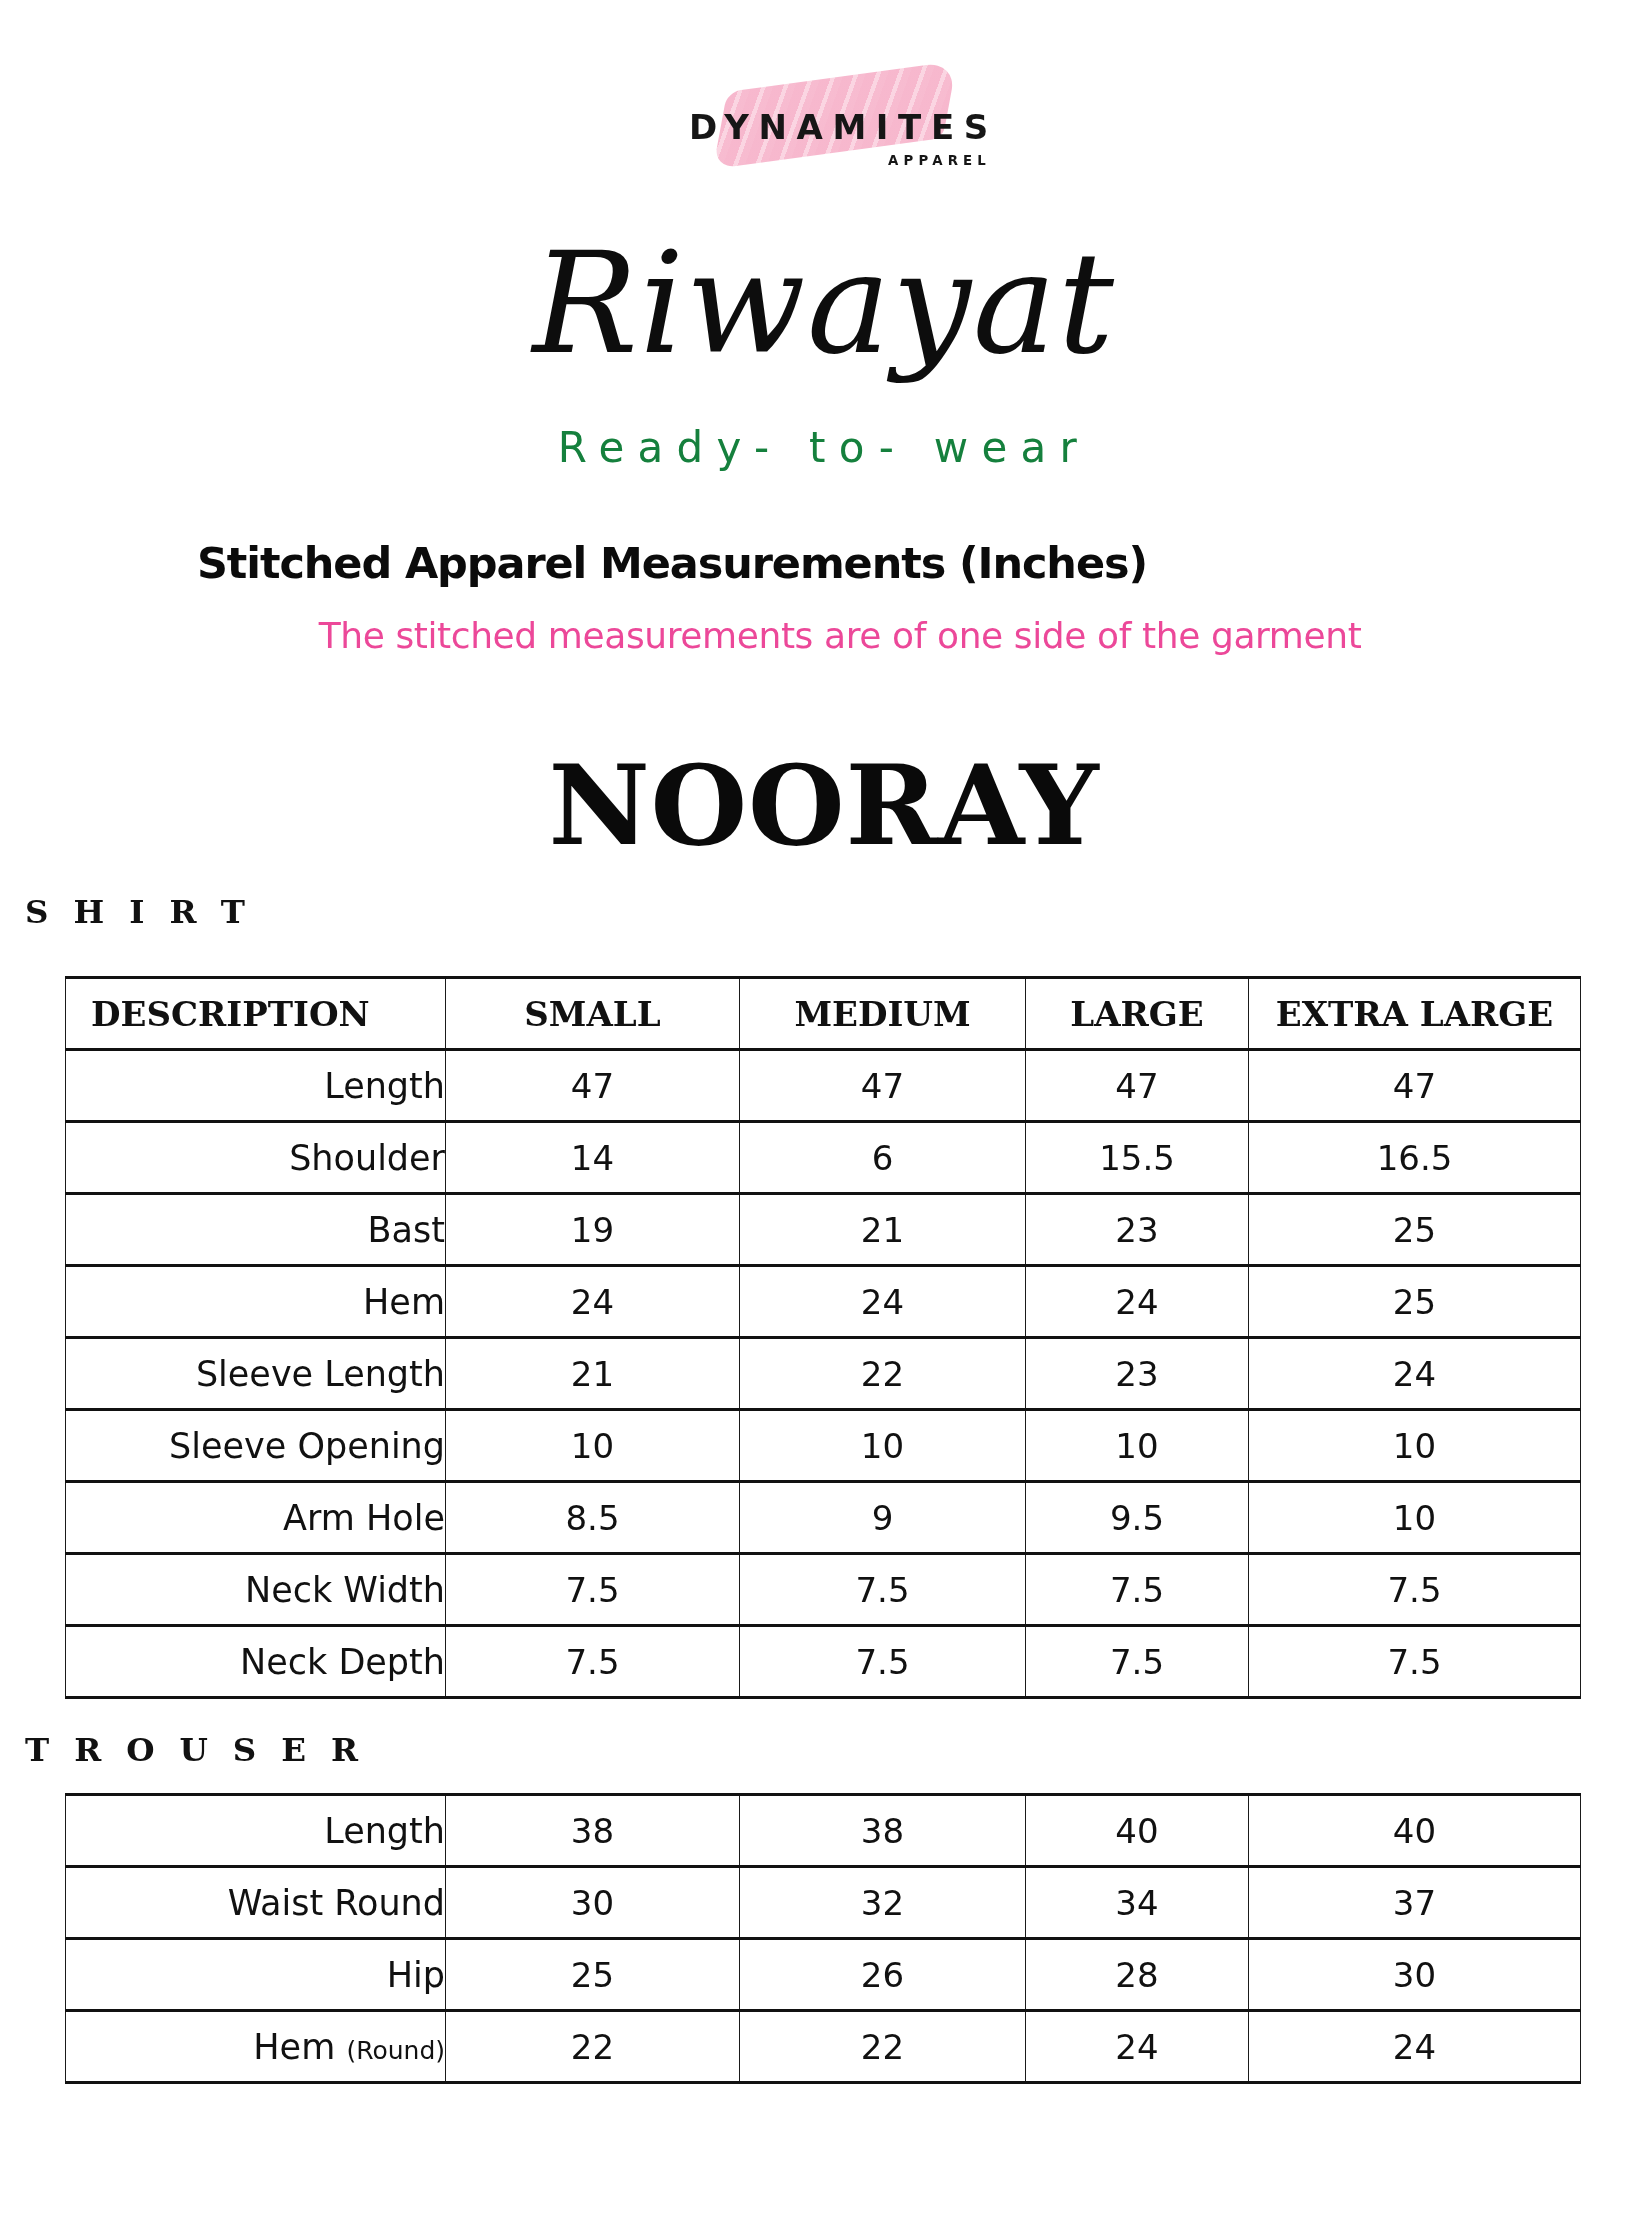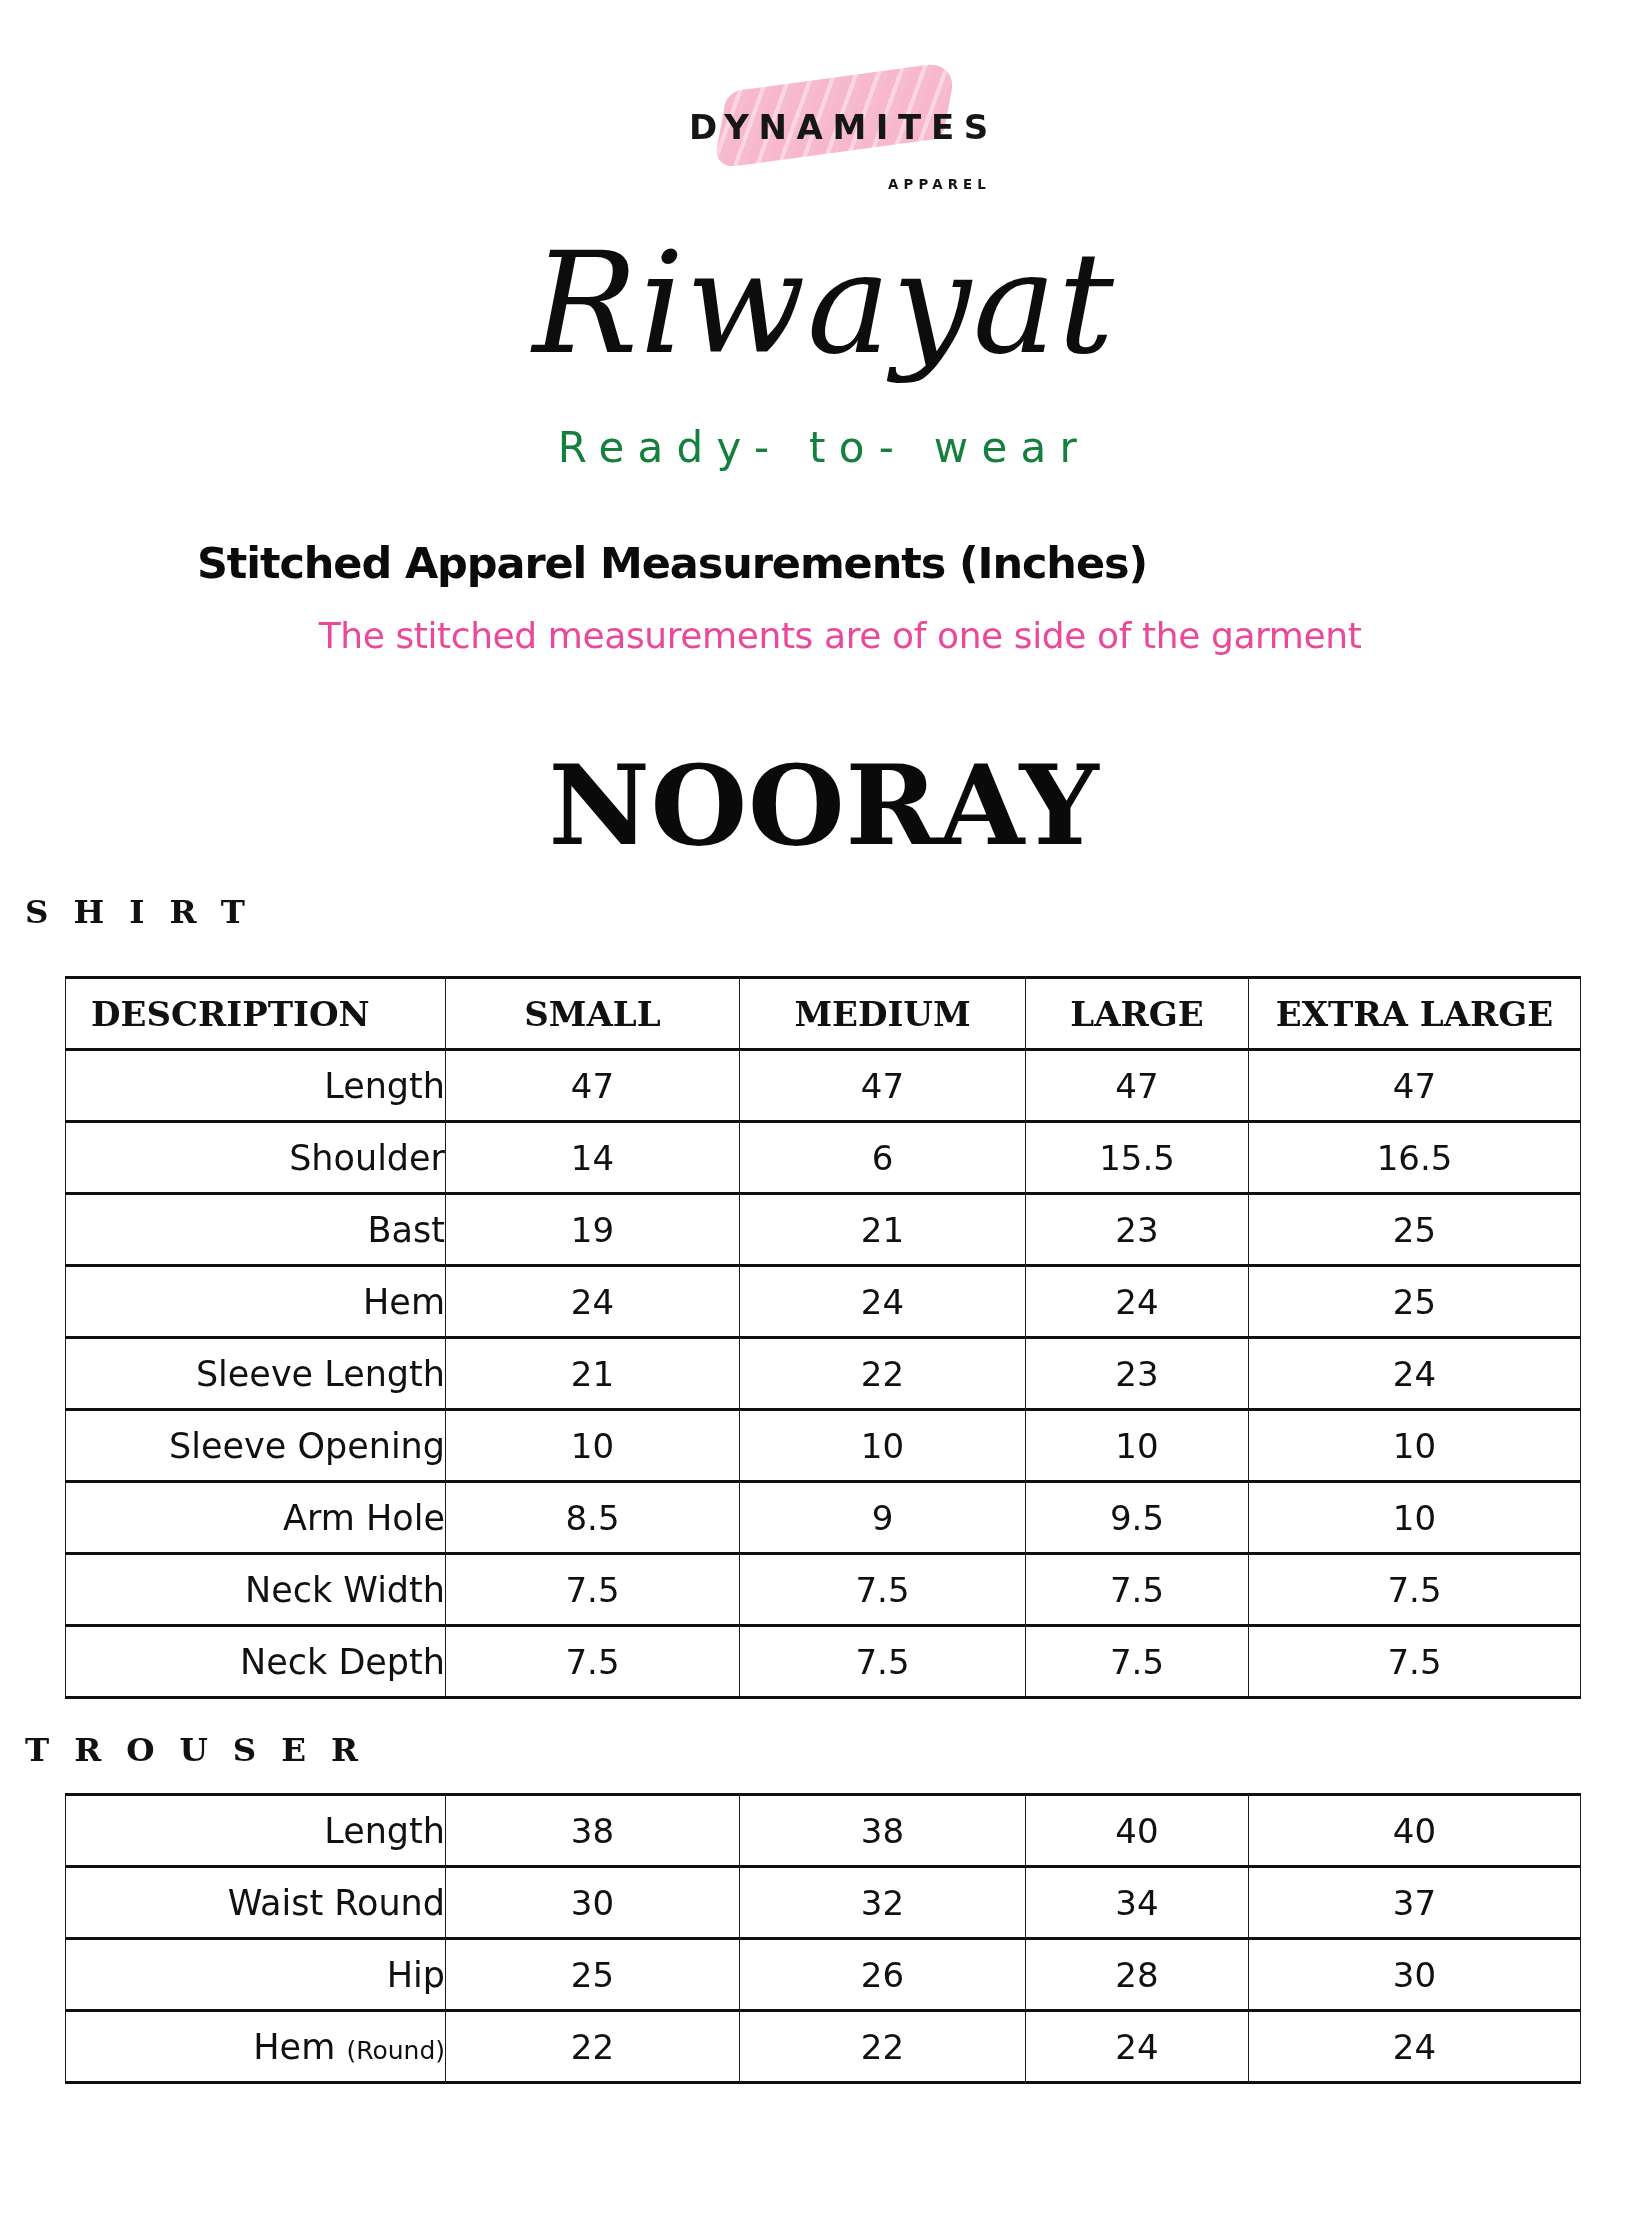--- a/index.html
+++ b/index.html
@@ -17,21 +17,21 @@
     opacity: 0.95;
   }
   .logo .brand-name {
     position: absolute; left: 8.9px; top: 46px; width: 296px;
     font-family: "DejaVu Sans", sans-serif; font-weight: bold; font-size: 34px;
     letter-spacing: 9.6px; color: #161616; white-space: nowrap;
   }
   .logo .brand-sub {
     position: absolute; left: 208px; top: 92px;
     font-family: "DejaVu Sans", sans-serif; font-weight: bold; font-size: 13.3px;
-    letter-spacing: 5.2px; color: #161616; white-space: nowrap; margin-top: 24px;
+    letter-spacing: 5.2px; color: #161616; white-space: nowrap;
   }
 
   
   .collection {
     position: absolute; left: 0; width: 1648px; top: 222px; text-align: center;
     font-family: "DejaVu Serif", serif; font-style: italic; font-size: 140px;
     line-height: 163px; color: #0d0d0d; letter-spacing: 1.5px;
   }
   .tagline {
     position: absolute; left: 0; width: 1648px; top: 423px; text-align: center;

